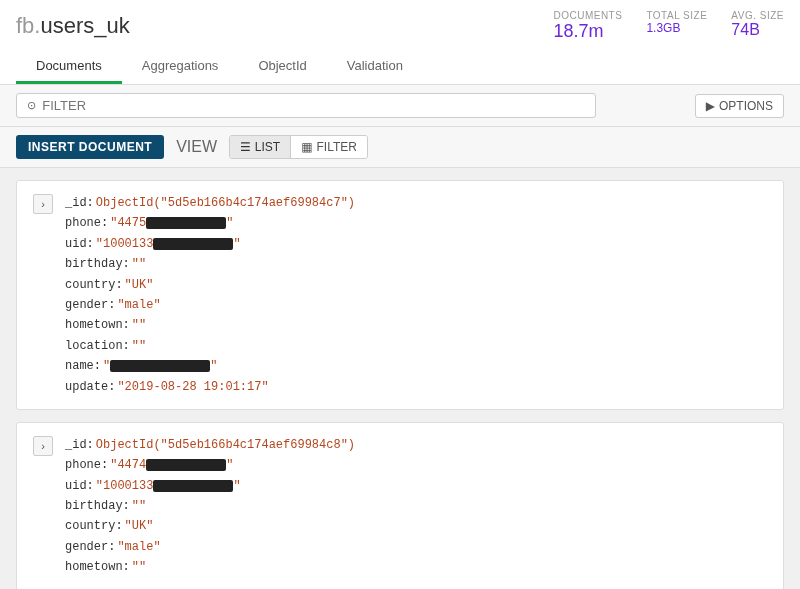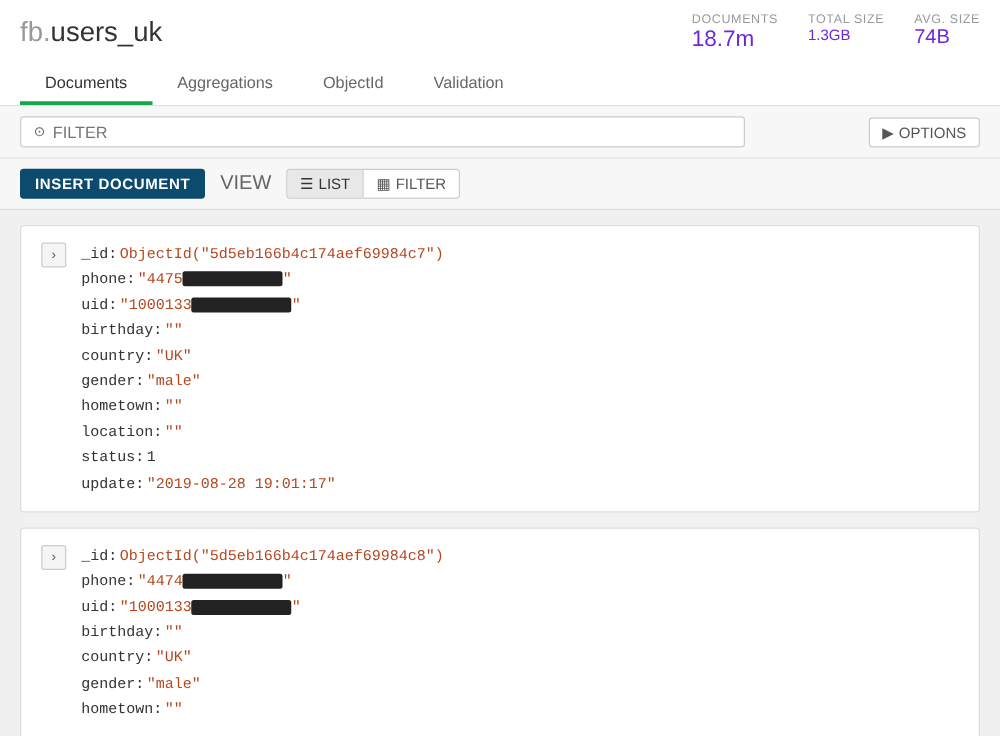--- a/index.html
+++ b/index.html
@@ -324,22 +324,22 @@
       </div>
       <div class="field-line">
         <span class="field-key">hometown: </span>
           <span class="field-value-empty">""</span>
       </div>
       <div class="field-line">
         <span class="field-key">location: </span>
           <span class="field-value-empty">""</span>
       </div>
       <div class="field-line">
-        <span class="field-key">status: </span>
-          <span class="field-value-number">1</span>
+        <span class="field-key">name: </span>
+          <span class="field-value-string">"<span class="redacted" style="min-width:100px;"> </span>"</span>
       </div>
       <div class="field-line">
         <span class="field-key">update: </span>
           <span class="field-value-string">"2019-08-28 19:01:17"</span>
       </div>
     </div>
   </div>
 
   <div class="document-card">
     <div class="expand-btn">›</div>

